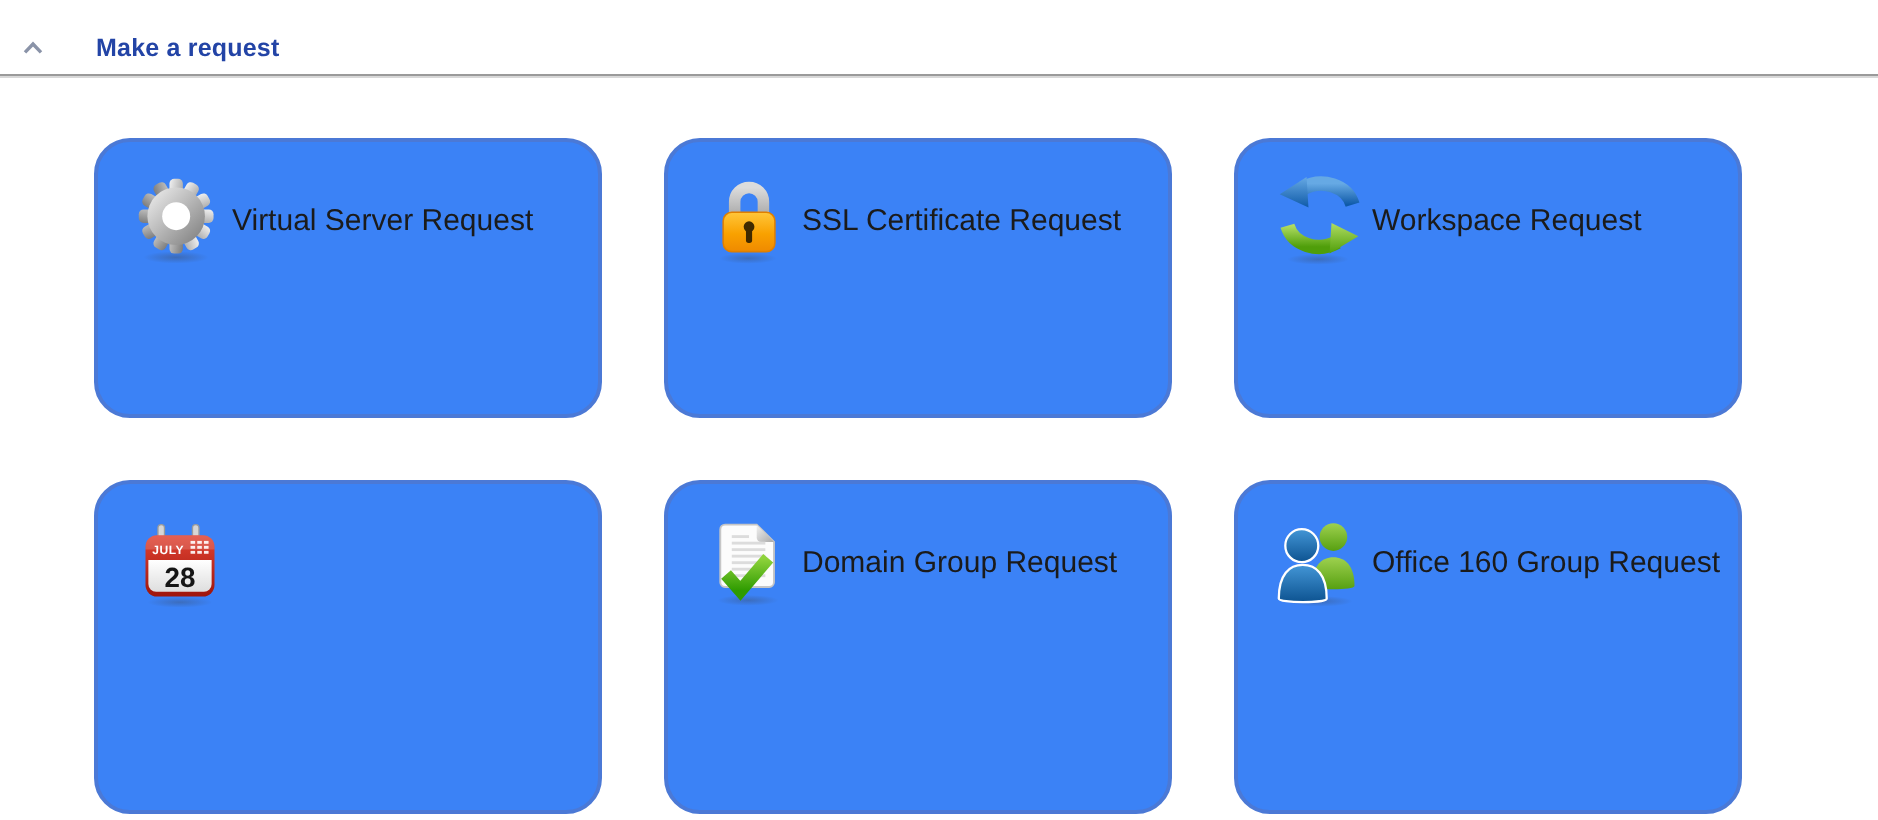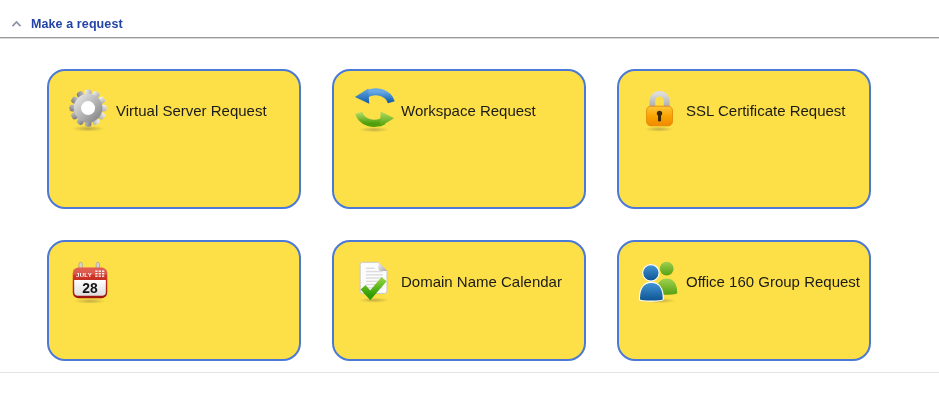--- a/index.html
+++ b/index.html
@@ -2,42 +2,42 @@
 <html style="--card-border: #4b79d6; --header-text: #2344a6; --label-text: #1b1b1b;"><head>
 <meta charset="utf-8">
 <style>
   html,body{margin:0;padding:0;background:#fff;}
   body{
     width:939px;height:410px;overflow:hidden;
     font-family:"Liberation Sans", sans-serif;
     -webkit-font-smoothing:antialiased;
   }
   .section-header{
-    display:flex;align-items:center;gap:9px;
+    display:flex;align-items:center;gap:26px;
     padding:17px 0 0 11px;
   }
   .chevron{display:inline-flex;align-items:center;cursor:pointer;}
   .section-title{
     color:var(--header-text,#2344a6);
     font-size:12.5px;font-weight:bold;letter-spacing:.1px;
   }
   .header-rule{
     margin-top:6px;height:1px;width:939px;
     background:#9a9a9a;box-shadow:0 1px 0 #d8d8d8;
   }
   .cards{padding-left:47px;}
   .card-row{display:flex;gap:31px;margin-top:31px;}
   .card{
     box-sizing:border-box;
     width:254px;height:140px;
     border:2px solid var(--card-border,#4b79d6);
-    border-radius:18px;background:#fde047;
+    border-radius:18px;background:#3b82f6;
     padding:16px 8px 0 18px;cursor:pointer;
   }
-  .row2 .card{height:121px;}
+  .row2 .card{height:167px;}
   .card-inner{display:flex;align-items:center;gap:3px;}
   .icon-wrap{width:46px;height:46px;flex:none;}
   .icon-wrap svg{display:block;}
   .card-label{
     font-size:15px;color:var(--label-text,#1b1b1b);
     white-space:nowrap;
   }
   .bottom-rule{margin-top:11px;height:1px;width:939px;background:#e4e4e4;}
   svg text{font-family:"Liberation Sans", sans-serif;}
 </style>
@@ -89,20 +89,50 @@
           </span>
           <span class="card-label">Virtual Server Request</span>
         </div>
       </div>
 
       <div class="card">
         <div class="card-inner">
           <span class="icon-wrap">
             <svg width="46" height="46" viewBox="0 0 48 48">
               <defs>
+                <linearGradient id="lkS" x1="0" y1="0" x2="0" y2="1">
+                  <stop offset="0" stop-color="#dcdcdc"></stop>
+                    <stop offset="1" stop-color="#a5a5a5"></stop>
+                </linearGradient>
+                <linearGradient id="lkB" x1="0" y1="0" x2="0" y2="1">
+                  <stop offset="0" stop-color="#ffc63a"></stop>
+                    <stop offset=".55" stop-color="#f9a100"></stop>
+                    <stop offset="1" stop-color="#ef8a00"></stop>
+                </linearGradient>
+                <radialGradient id="lSh">
+                  <stop offset="0" stop-color="rgba(60,60,60,0.30)"></stop>
+                    <stop offset="1" stop-color="rgba(60,60,60,0)"></stop>
+                </radialGradient>
+              </defs>
+              <ellipse cx="23" cy="44" rx="15" ry="2.8" fill="url(#lSh)"></ellipse>
+              <path d="M16,23 v-8.5 a7.5,7.5 0 0 1 15,0 V23" fill="none" stroke="url(#lkS)" stroke-width="6" stroke-linecap="round"></path>
+              <rect x="10" y="20" width="27" height="20.5" rx="4.5" fill="url(#lkB)" stroke="#e07f00" stroke-width="0.8"></rect>
+              <circle cx="23.5" cy="27.5" r="2.8" fill="#3f2a00"></circle>
+              <rect x="21.9" y="28.5" width="3.2" height="7.5" rx="1.4" fill="#3f2a00"></rect>
+            </svg>
+          </span>
+          <span class="card-label">SSL Certificate Request</span>
+        </div>
+      </div>
+
+      <div class="card">
+        <div class="card-inner">
+          <span class="icon-wrap">
+            <svg width="46" height="46" viewBox="0 0 48 48">
+              <defs>
                 <linearGradient id="syB" x1="0" y1="0" x2="0" y2="1">
                   <stop offset="0" stop-color="#66a9e4"></stop>
                     <stop offset="1" stop-color="#0f5aa8"></stop>
                 </linearGradient>
                 <linearGradient id="syG" x1="0" y1="0" x2="0" y2="1">
                   <stop offset="0" stop-color="#b0dc62"></stop>
                     <stop offset="1" stop-color="#4f9e0a"></stop>
                 </linearGradient>
                 <radialGradient id="sySh">
                   <stop offset="0" stop-color="rgba(60,60,60,0.30)"></stop>
@@ -110,50 +140,20 @@
                 </radialGradient>
               </defs>
               <ellipse cx="23" cy="44.5" rx="16" ry="2.8" fill="url(#sySh)"></ellipse>
               <path d="M41,16 C38,6 25,2 15,7.5" stroke="url(#syB)" stroke-width="7.5" fill="none"></path>
               <polygon points="17,1.5 3,10.5 18,17.5" fill="url(#syB)"></polygon>
               <path d="M7,27 C10,37 23,41 33,35.5" stroke="url(#syG)" stroke-width="7.5" fill="none"></path>
               <polygon points="30,25.5 44,32.5 29,41.5" fill="url(#syG)"></polygon>
             </svg>
           </span>
           <span class="card-label">Workspace Request</span>
-        </div>
-      </div>
-
-      <div class="card">
-        <div class="card-inner">
-          <span class="icon-wrap">
-            <svg width="46" height="46" viewBox="0 0 48 48">
-              <defs>
-                <linearGradient id="lkS" x1="0" y1="0" x2="0" y2="1">
-                  <stop offset="0" stop-color="#dcdcdc"></stop>
-                    <stop offset="1" stop-color="#a5a5a5"></stop>
-                </linearGradient>
-                <linearGradient id="lkB" x1="0" y1="0" x2="0" y2="1">
-                  <stop offset="0" stop-color="#ffc63a"></stop>
-                    <stop offset=".55" stop-color="#f9a100"></stop>
-                    <stop offset="1" stop-color="#ef8a00"></stop>
-                </linearGradient>
-                <radialGradient id="lSh">
-                  <stop offset="0" stop-color="rgba(60,60,60,0.30)"></stop>
-                    <stop offset="1" stop-color="rgba(60,60,60,0)"></stop>
-                </radialGradient>
-              </defs>
-              <ellipse cx="23" cy="44" rx="15" ry="2.8" fill="url(#lSh)"></ellipse>
-              <path d="M16,23 v-8.5 a7.5,7.5 0 0 1 15,0 V23" fill="none" stroke="url(#lkS)" stroke-width="6" stroke-linecap="round"></path>
-              <rect x="10" y="20" width="27" height="20.5" rx="4.5" fill="url(#lkB)" stroke="#e07f00" stroke-width="0.8"></rect>
-              <circle cx="23.5" cy="27.5" r="2.8" fill="#3f2a00"></circle>
-              <rect x="21.9" y="28.5" width="3.2" height="7.5" rx="1.4" fill="#3f2a00"></rect>
-            </svg>
-          </span>
-          <span class="card-label">SSL Certificate Request</span>
         </div>
       </div>
 
     </div>
 
     <div class="card-row row2">
 
       <div class="card">
         <div class="card-inner">
           <span class="icon-wrap">
@@ -224,21 +224,21 @@
                 <rect x="14.5" y="13.4" width="17.5" height="1.5"></rect>
                 <rect x="14.5" y="16.8" width="17.5" height="1.5"></rect>
                 <rect x="14.5" y="20.2" width="17.5" height="1.5"></rect>
                 <rect x="14.5" y="23.6" width="17.5" height="1.5"></rect>
                 <rect x="14.5" y="27" width="17.5" height="1.5"></rect>
                 <rect x="14.5" y="30.4" width="17.5" height="1.5"></rect>
               </g>
               <path d="M11.5,30.5 l7.5,8.5 l14.5,-17" fill="none" stroke="url(#docC)" stroke-width="6.8"></path>
             </svg>
           </span>
-          <span class="card-label">Domain Name Calendar</span>
+          <span class="card-label">Domain Group Request</span>
         </div>
       </div>
 
       <div class="card">
         <div class="card-inner">
           <span class="icon-wrap">
             <svg width="46" height="46" viewBox="0 0 48 48">
               <defs>
                 <linearGradient id="ppB" x1="0" y1="0" x2="0" y2="1">
                   <stop offset="0" stop-color="#4396d6"></stop>

